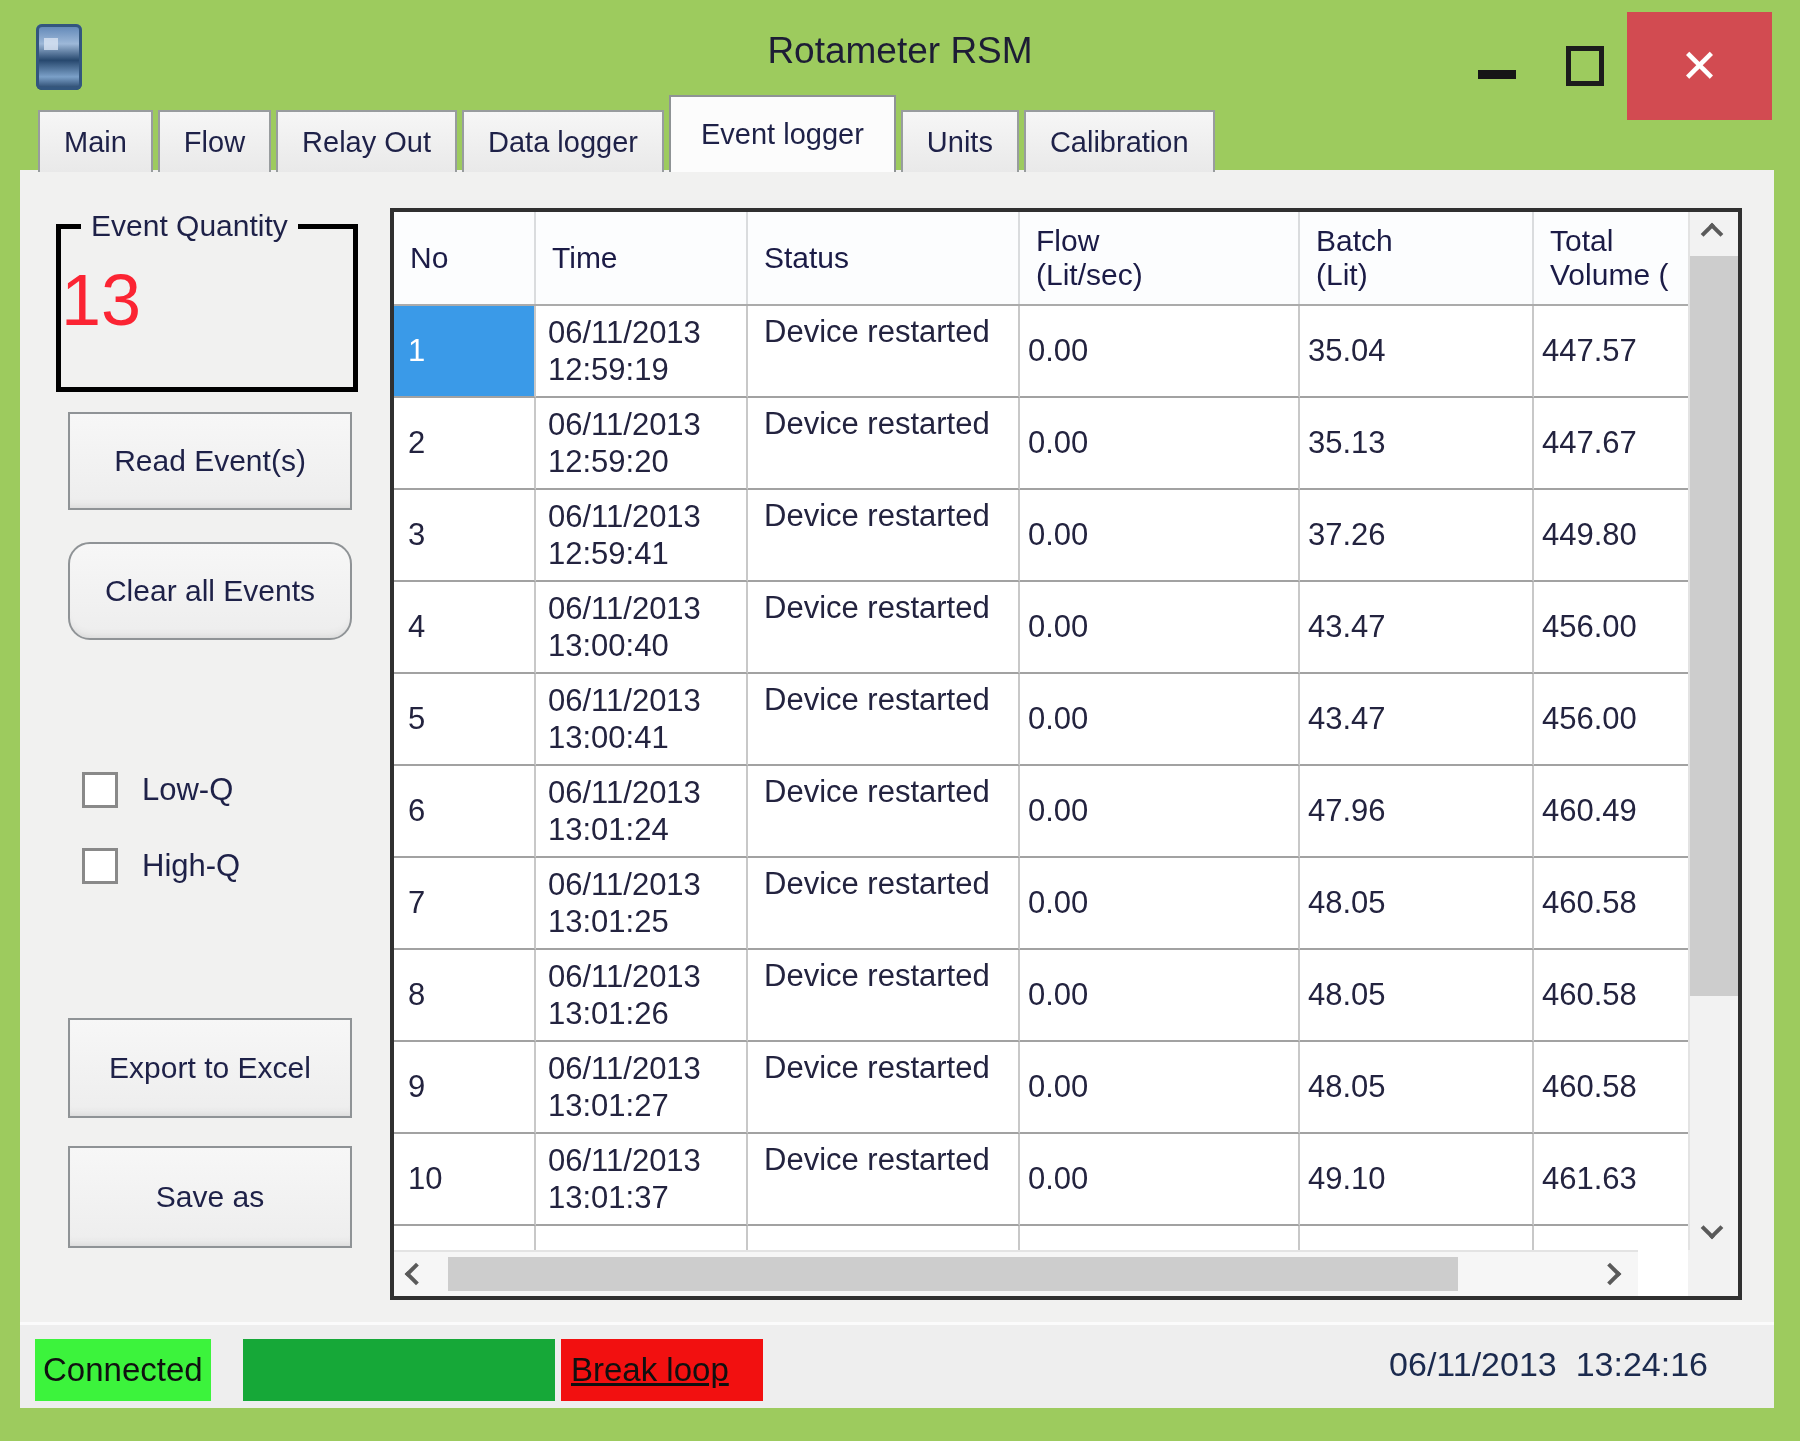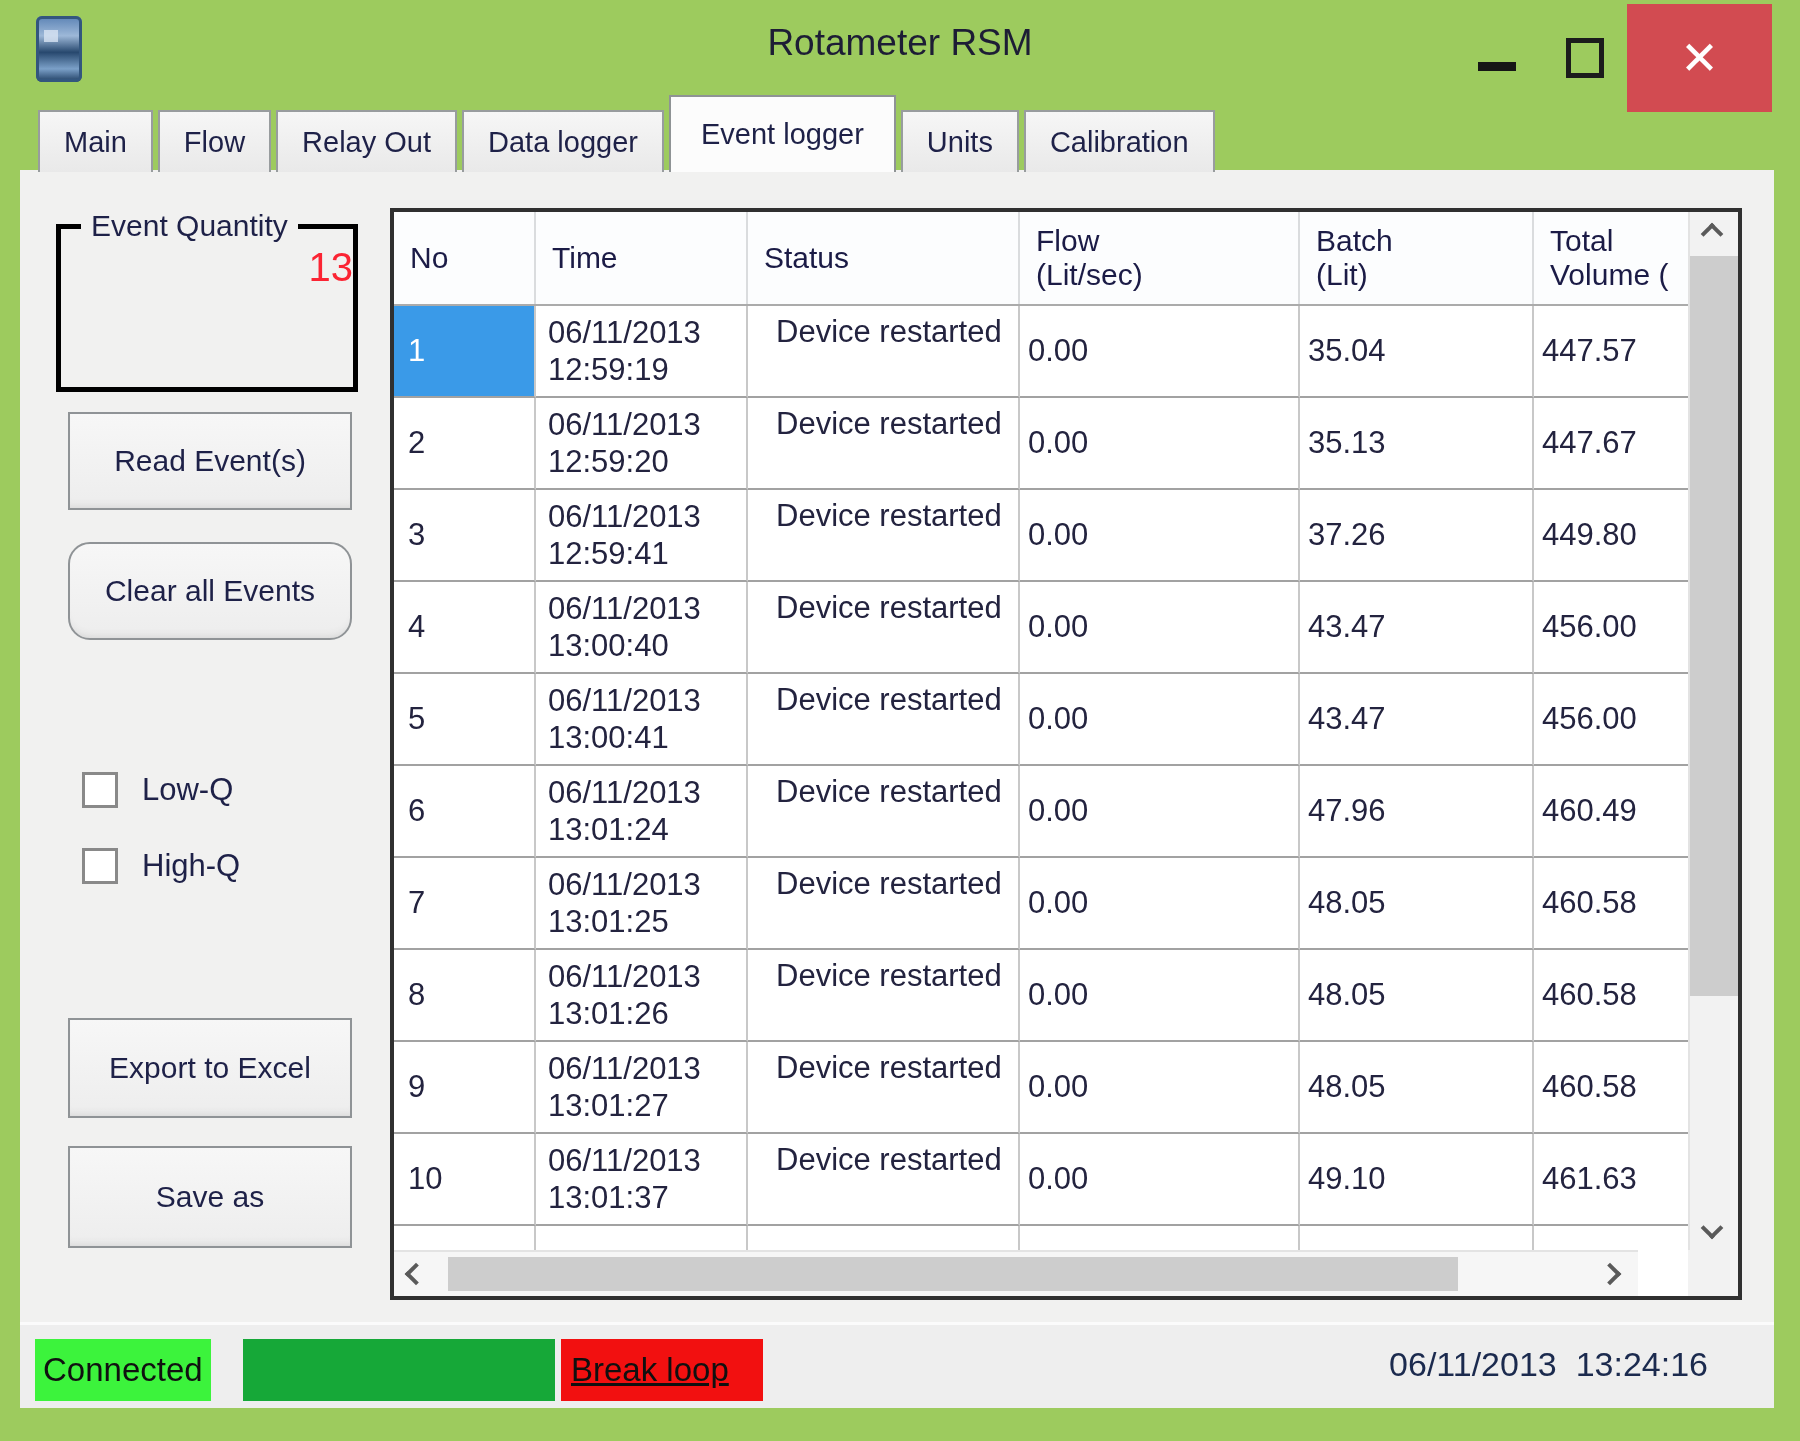--- a/index.html
+++ b/index.html
@@ -15,21 +15,21 @@
     --cols:142px 212px 272px 280px 234px 154px;
   }
   *{box-sizing:border-box;margin:0;padding:0;}
   body{
     width:1800px;height:1441px;position:relative;overflow:hidden;
     background:var(--frame-green);
     font-family:"Liberation Sans", sans-serif;
     color:var(--text-navy);
   }
   
-  .titlebar{position:absolute;left:0;top:0;width:1800px;height:100px;}
+  .titlebar{position:absolute;left:0;top:8px;width:1800px;height:100px;}
   .app-icon{position:absolute;left:36px;top:16px;width:46px;height:66px;border-radius:6px;
     background:linear-gradient(180deg,#5a82b4 0%,#9db8d8 30%,#27486e 55%,#7ba0c8 80%,#1d3c60 100%);
     box-shadow:inset 0 0 0 3px #33567e;}
   .app-icon::after{content:"";position:absolute;left:8px;top:14px;width:14px;height:12px;background:#d8e4f2;opacity:.8;}
   .win-title{position:absolute;left:0;top:22px;width:1800px;text-align:center;
     font-size:37px;color:#1d1d35;}
   .btn-min,.btn-max,.btn-close{position:absolute;cursor:default;}
   .btn-min{left:1462px;top:30px;width:70px;height:60px;}
   .min-glyph{position:absolute;left:16px;top:32px;width:38px;height:9px;background:#161616;}
   .btn-max{left:1552px;top:26px;width:64px;height:64px;}
@@ -41,21 +41,21 @@
   .tab{height:62px;margin-right:5px;padding:0 24px;display:flex;align-items:center;
     background:linear-gradient(#f6f6f6,#e9e9e9);border:2px solid #989c9e;border-bottom:none;
     font-size:29px;color:var(--text-navy);white-space:nowrap;}
   .tab.active{height:77px;padding:0 30px;background:#fcfcfc;border-color:#8f9395;z-index:4;}
   
   .content{position:absolute;left:20px;top:170px;width:1754px;height:1152px;background:var(--content-gray);}
   
   .groupbox{position:absolute;left:36px;top:54px;width:302px;height:168px;border:5px solid #000000;}
   .gb-label{position:absolute;left:20px;top:-20px;padding:0 10px;background:var(--content-gray);
     font-size:30px;color:var(--text-navy);white-space:nowrap;}
-  .gb-value{margin-top:16px;text-align:right;font-size:40px;color:var(--qty-red);}
+  .gb-value{margin-top:30px;text-align:left;font-size:72px;color:var(--qty-red);}
   .btn{position:absolute;left:48px;width:284px;background:linear-gradient(#f7f7f7,#ededed);
     border:2px solid #8f9396;box-shadow:inset 0 -8px 10px -8px #cfcfcf;
     font-family:"Liberation Sans", sans-serif;font-size:30px;color:var(--text-navy);
     display:flex;align-items:center;justify-content:center;}
   .btn-read{top:242px;height:98px;}
   .btn-clear{top:372px;height:98px;border-radius:22px;}
   .btn-export{top:848px;height:100px;}
   .btn-save{top:976px;height:102px;}
   .chk-row{position:absolute;left:62px;display:flex;align-items:center;}
   .chk-low{top:602px;}
@@ -70,21 +70,21 @@
   .hcell{display:flex;flex-direction:column;justify-content:center;padding-left:16px;
     border-right:2px solid #dadcde;font-size:30px;color:#1b1b46;line-height:1.15;background:#fcfdfe;}
   .hcell:last-child{border-right:none;}
   .trow{display:grid;grid-template-columns:var(--cols);height:92px;}
   .cell{background:#fff;border-right:2px solid #c8c8c8;border-bottom:2px solid #a2a2a2;
     font-size:31px;color:#23233f;overflow:hidden;}
   .trow .cell:last-child{border-right:none;}
   .c-no{display:flex;align-items:center;padding-left:14px;}
   .c-no.selected{background:var(--sel-blue);color:#fff;}
   .c-time{display:flex;flex-direction:column;justify-content:center;padding-left:12px;line-height:1.2;}
-  .c-status{padding:8px 0 0 28px;}
+  .c-status{padding:8px 0 0 16px;}
   .c-flow,.c-batch,.c-total{display:flex;align-items:center;padding-left:8px;}
   .tbl-partial{display:grid;grid-template-columns:var(--cols);height:24px;}
   .pcell{background:#fff;border-right:2px solid #c8c8c8;}
   .tbl-partial .pcell:last-child{border-right:none;}
   
   .vscroll{position:absolute;right:0;top:0;bottom:46px;width:50px;background:#f2f2f2;border-left:2px solid #e3e3e3;}
   .vs-thumb{position:absolute;left:0;top:44px;width:100%;height:740px;background:#cdcdcd;}
   .chev{width:16px;height:16px;border-top:4px solid #5a5a5a;border-right:4px solid #5a5a5a;position:absolute;}
   .vs-up{top:14px;left:14px;transform:rotate(-45deg);}
   .vs-down{bottom:14px;left:14px;transform:rotate(135deg);}

